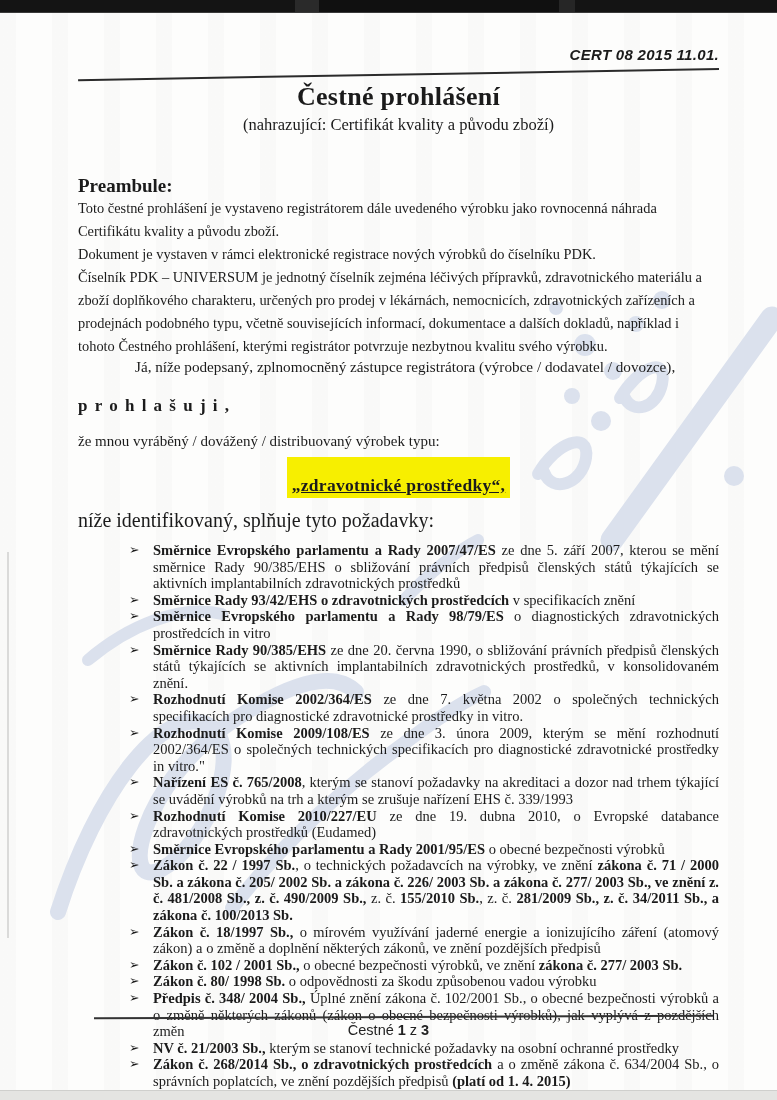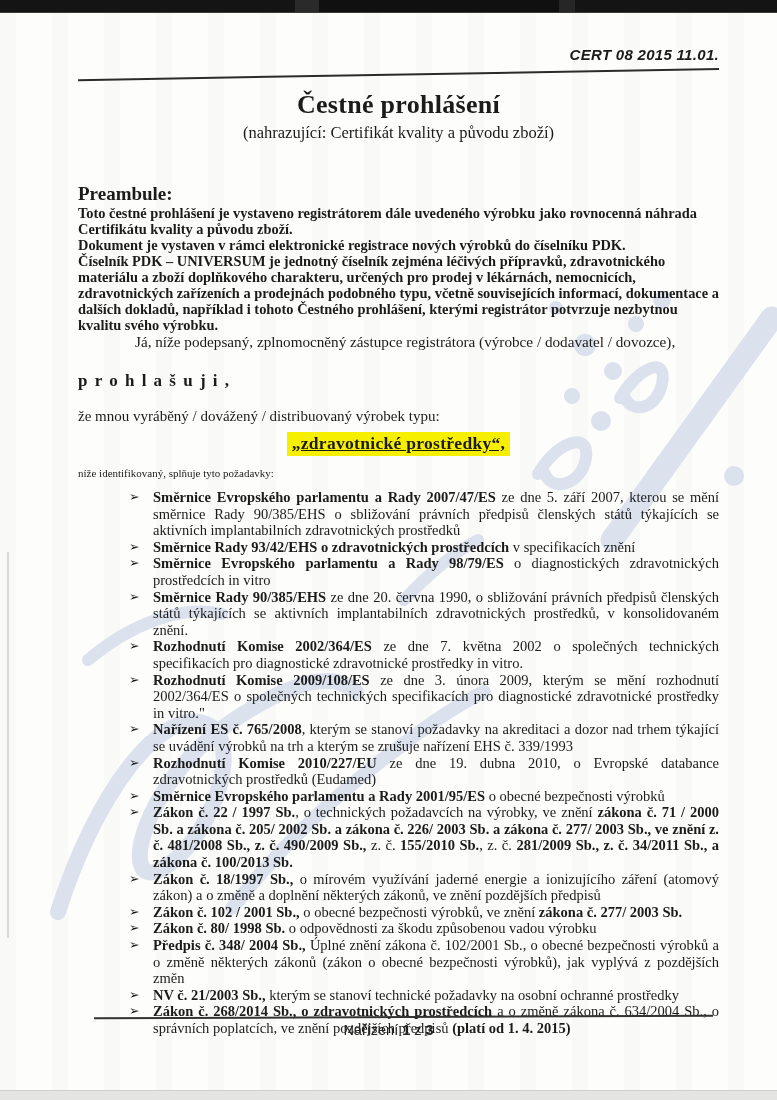--- a/index.html
+++ b/index.html
@@ -25,33 +25,33 @@
   }
   .watermark{position:absolute;top:0;left:0;z-index:0;}
   .wm path{stroke:var(--wm,#dbe1ed);fill:none;stroke-linecap:round;}
   .wmdot circle{fill:var(--wm,#dbe1ed);}
   .content{position:absolute;top:12px;left:0;right:0;z-index:2;padding:18px 58px 0 78px;}
   .doc-code{
     text-align:right;font-family:"Liberation Sans","DejaVu Sans",sans-serif;
     font-style:italic;font-weight:700;font-size:15px;margin-top:16px;letter-spacing:.3px;
   }
   .header-rule{height:2px;background:#2b2b2b;margin-top:5px;transform:rotate(-1deg);transform-origin:100% 50%;}
-  .doc-title{text-align:center;font-weight:700;font-size:26px;margin-top:20px;letter-spacing:.3px;}
+  .doc-title{text-align:center;font-weight:700;font-size:26px;margin-top:12px;letter-spacing:.3px;}
   .doc-subtitle{text-align:center;font-weight:400;font-size:16.5px;margin-top:3px;}
   .preamble-heading{font-weight:700;font-size:19px;margin-top:40px;}
-  .preamble p{margin:0;font-weight:700;font-size:14.4px;line-height:16px;}
+  .preamble p{margin:0;font-weight:400;font-size:14.4px;line-height:23px;}
   .decl-intro{padding-left:57px;font-size:15.2px;}
   .decl-verb{text-align:left;font-weight:700;font-size:17px;letter-spacing:1.5px;margin-top:20px;}
   .product-line{margin-top:17px;font-size:15px;}
   .product-highlight-row{text-align:center;margin-top:7px;}
   .product-highlight{
     display:inline-block;background:var(--hl,#f7ef00);font-weight:700;font-size:17.5px;
-    text-decoration:underline;padding:1px 5px 2px 5px;letter-spacing:.3px;
+    text-decoration:underline;padding:18px 5px 2px 5px;letter-spacing:.3px;
   }
-  .req-intro{margin-top:11px;font-size:11px;}
+  .req-intro{margin-top:11px;font-size:20px;}
   .requirements{margin-top:10px;margin-left:50px;}
   .req{
     position:relative;padding-left:25px;font-size:14.5px;line-height:16.6px;
     text-align:justify;
   }
   .req .bullet{position:absolute;left:1px;top:0;font-size:12.5px;}
   .footer-rule{position:absolute;left:94px;right:64px;top:1016px;height:2px;background:#333;transform:rotate(-0.25deg);z-index:2;}
   .page-footer{
     position:absolute;top:1022px;left:0;right:0;text-align:center;z-index:2;
     font-family:"Liberation Sans","DejaVu Sans",sans-serif;font-size:14.5px;color:#222;
@@ -124,14 +124,14 @@
       <div class="req"><span class="bullet">➢</span><b>Zákon č. 102 / 2001 Sb.,</b><span> o obecné bezpečnosti výrobků, ve znění </span><b>zákona č. 277/ 2003 Sb.</b></div>
       <div class="req"><span class="bullet">➢</span><b>Zákon č. 80/ 1998 Sb.</b><span> o odpovědnosti za škodu způsobenou vadou výrobku</span></div>
       <div class="req"><span class="bullet">➢</span><b>Předpis č. 348/ 2004 Sb.,</b><span> Úplné znění zákona č. 102/2001 Sb., o obecné bezpečnosti výrobků a o změně některých zákonů (zákon o obecné bezpečnosti výrobků), jak vyplývá z pozdějších změn</span></div>
       <div class="req"><span class="bullet">➢</span><b>NV č. 21/2003 Sb.,</b><span> kterým se stanoví technické požadavky na osobní ochranné prostředky</span></div>
       <div class="req"><span class="bullet">➢</span><b>Zákon č.  268/2014 Sb., o zdravotnických prostředcích</b><span> a o změně zákona č. 634/2004 Sb., o správních poplatcích, ve znění pozdějších předpisů </span><b>(platí od 1. 4. 2015)</b></div>
     </div>
 </div>
 
 <div class="footer-rule"></div>
 <div class="page-footer">
-  <span class="fp">Nařízení</span><b class="fp">1</b><span class="fp">z</span><b class="fp">3</b>
+  <span class="fp">Čestné</span><b class="fp">1</b><span class="fp">z</span><b class="fp">3</b>
 </div>
 
 </body></html>

